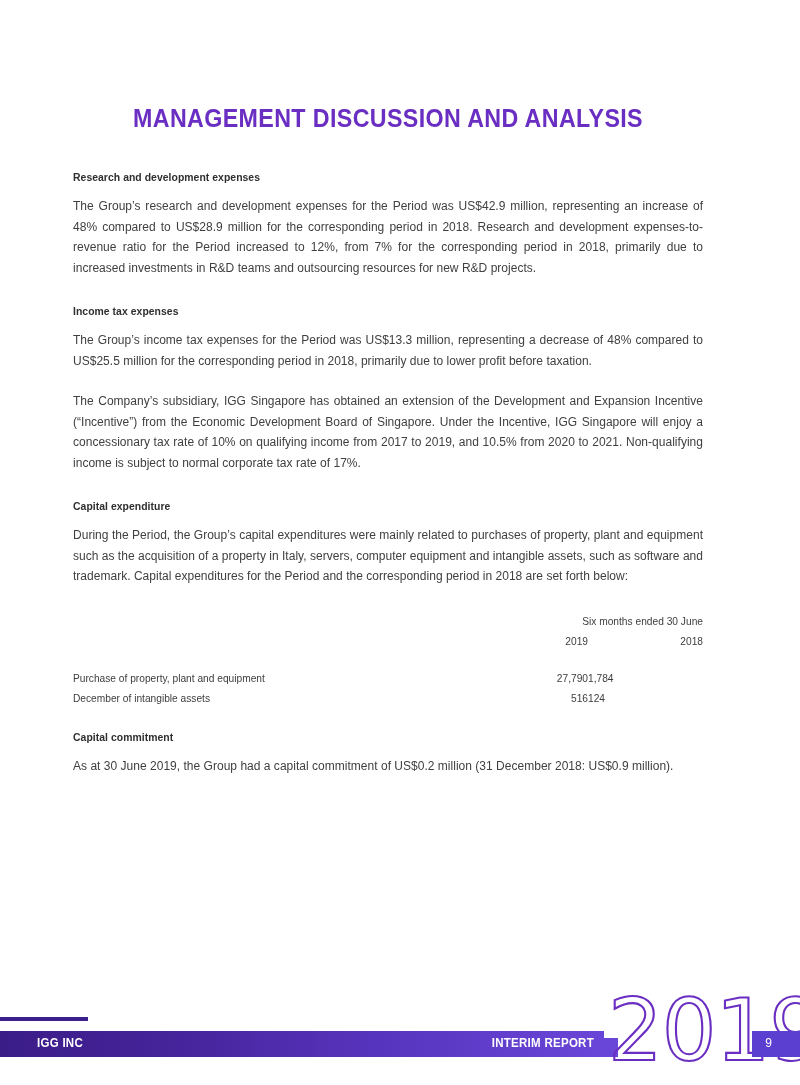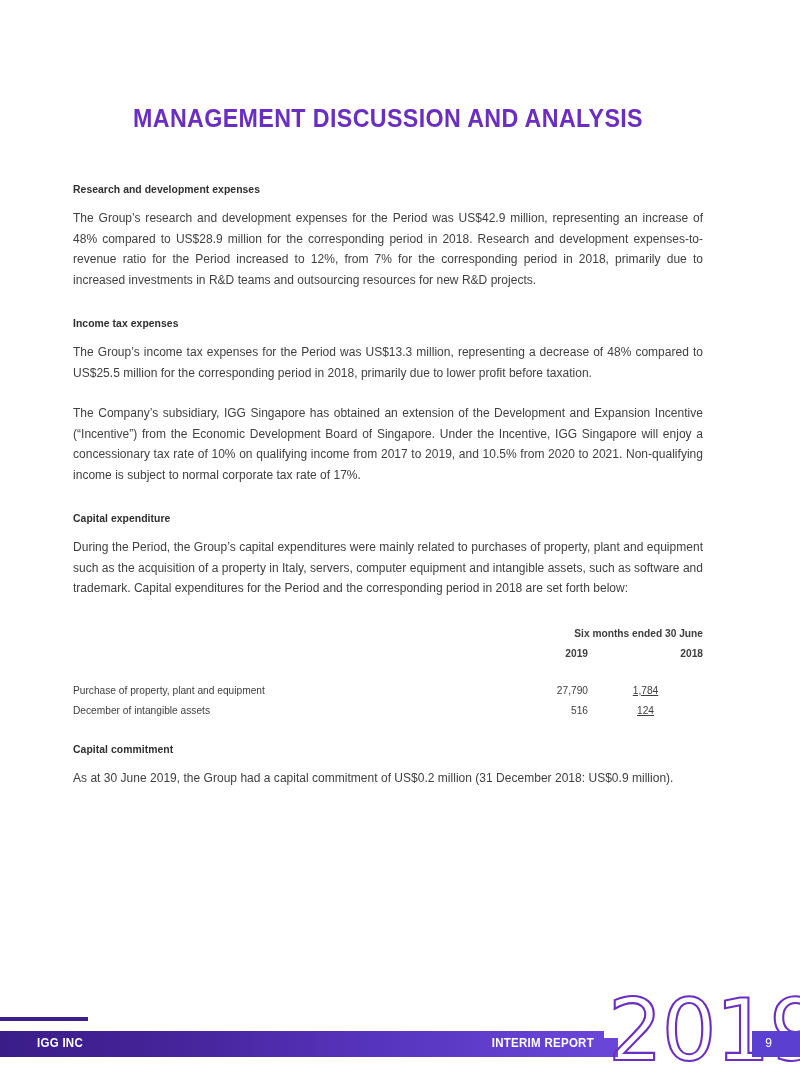--- a/index.html
+++ b/index.html
@@ -31,21 +31,21 @@
     color: #6a2fc2;
     transform: scaleX(0.93);
     transform-origin: 50% 50%;
     white-space: nowrap;
   }
 
   
   .content {
     position: absolute;
     left: 73px;
-    top: 184px;
+    top: 172px;
     width: 630px;
   }
   h2.section-heading {
     margin: 0;
     font-size: 10.4px;
     font-weight: bold;
     color: #2f2f2f;
     letter-spacing: 0.05px;
   }
   p.body-text {
@@ -81,25 +81,25 @@
     font-weight: bold;
     text-align: right;
     font-size: 10.2px;
     padding-bottom: 1px;
     letter-spacing: 0.01px;
   }
   .hdr-year-cur  { font-weight: bold; text-align: right; }
   .hdr-year-prev { font-weight: normal; }
   .hdr-unit-cur  { font-weight: bold; text-align: right; }
   .hdr-unit-prev { font-weight: normal; text-align: right; }
-  tr.hdr-row td { height: 20px; font-weight: bold; }
+  tr.hdr-row td { height: 20px; }
   tr.data-row td { height: 20px; }
   tr.spacer-row td { height: 17px; }
   .val-cur  { font-weight: bold; text-align: right; }
-  .val-prev { font-weight: normal; text-align: center; text-decoration: underline; }
+  .val-prev { font-weight: normal; text-align: left; }
 
   
   .footer { position: absolute; left: 0; bottom: 0; width: 664px; height: 90px; }
 
   .footer-tick {
     position: absolute;
     left: 0;
     top: 22px;
     width: 88px;
     height: 4px;

